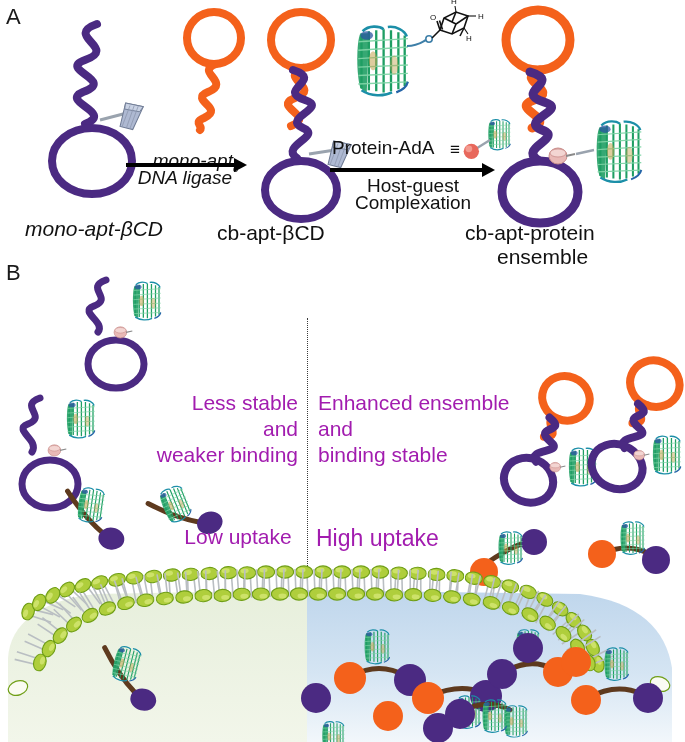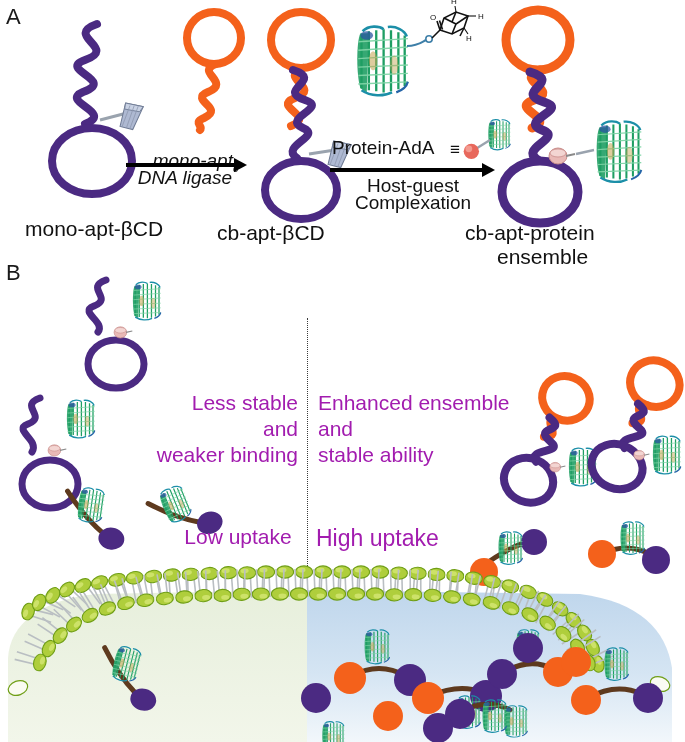--- a/index.html
+++ b/index.html
@@ -130,21 +130,21 @@
 
     <path d="M52 6 C18 18 74 30 40 42 C12 52 72 62 38 74 C14 84 70 94 40 106" stroke="#4B2A82" stroke-width="8" fill="none" stroke-linecap="round"></path>
 
     <ellipse cx="47" cy="143" rx="40" ry="33" stroke="#4B2A82" stroke-width="8" fill="none"></ellipse>
 
     <line x1="55" y1="102" x2="82" y2="95" stroke="#9AA3AE" stroke-width="3"></line>
     <g transform="translate(78,80) rotate(18)">
       <use href="#sym-bcd" x="0" y="0" width="26" height="30"></use>
     </g>
   </svg>
-  <div class="abs lbl" style="left:25px;top:218px;">mono-apt-βCD</div>
+  <div class="abs lbl" style="left:25px;top:218px;font-style:italic;">mono-apt-βCD</div>
 
   <svg class="abs" style="left:170px;top:8px;" width="100" height="125">
     <ellipse cx="44" cy="30" rx="27" ry="26" stroke="#F4611B" stroke-width="8" fill="none"></ellipse>
     <path d="M46 56 C24 64 62 74 38 84 C18 92 56 100 34 110 C22 115 34 118 30 122" stroke="#F4611B" stroke-width="8" fill="none" stroke-linecap="round"></path>
   </svg>
 
   <div class="abs rx-text" style="left:124px;top:130px;width:122px;font-style:italic;">
     <span>mono-apt</span><sub>c</sub>
   </div>
   <div class="abs" style="left:126px;top:158px;display:flex;align-items:center;">
@@ -302,21 +302,21 @@
     <g transform="translate(44,96) scale(0.6)">
       <use href="#sym-hostguest" x="0" y="0" width="30" height="24"></use>
     </g>
     <g transform="translate(62,82) scale(0.58)">
       <use href="#sym-protein" x="0" y="0" width="60" height="72"></use>
     </g>
   </svg>
 
   <div class="abs bigtext" style="left:318px;top:390px;">Enhanced ensemble</div>
   <div class="abs bigtext" style="left:318px;top:416px;">and</div>
-  <div class="abs bigtext" style="left:318px;top:442px;">stable ability</div>
+  <div class="abs bigtext" style="left:318px;top:442px;">binding stable</div>
   <div class="abs bigtext" style="left:316px;top:524px;font-size:23px;">High uptake</div>
 
   <svg class="abs" style="left:470px;top:528px;" width="110" height="72">
     <path d="M10 40 C26 28 42 18 58 14" stroke="#5E3A1E" stroke-width="5" fill="none" stroke-linecap="round"></path>
     <circle cx="14" cy="44" r="14" fill="#F4611B"></circle>
     <circle cx="64" cy="14" r="13" fill="#4B2A82"></circle>
     <g transform="translate(26,2) scale(0.5)">
         <use href="#sym-protein" x="0" y="0" width="60" height="72"></use>
       </g>
   </svg>

